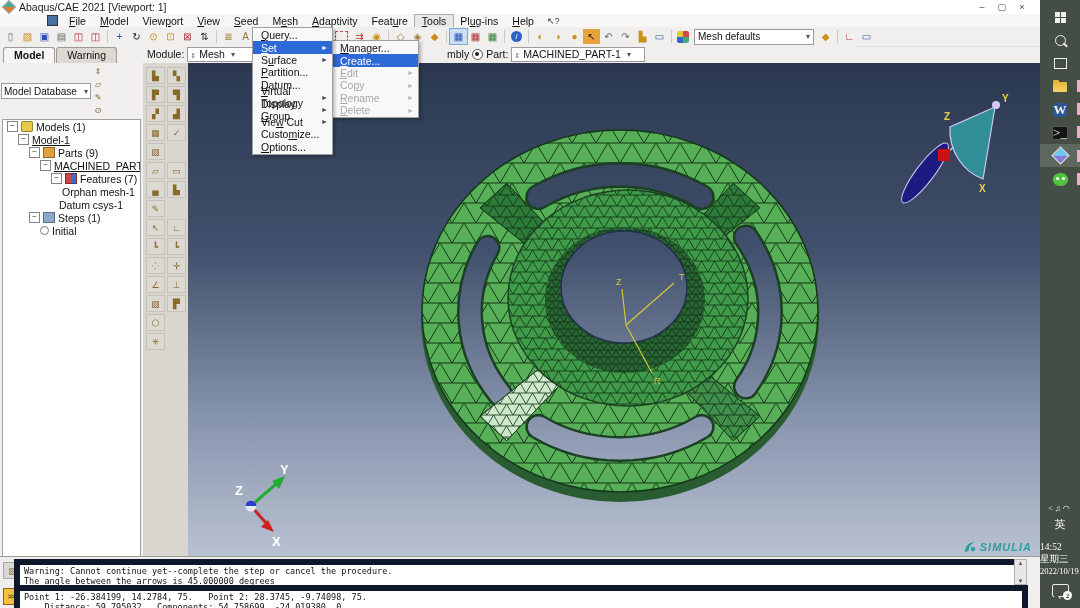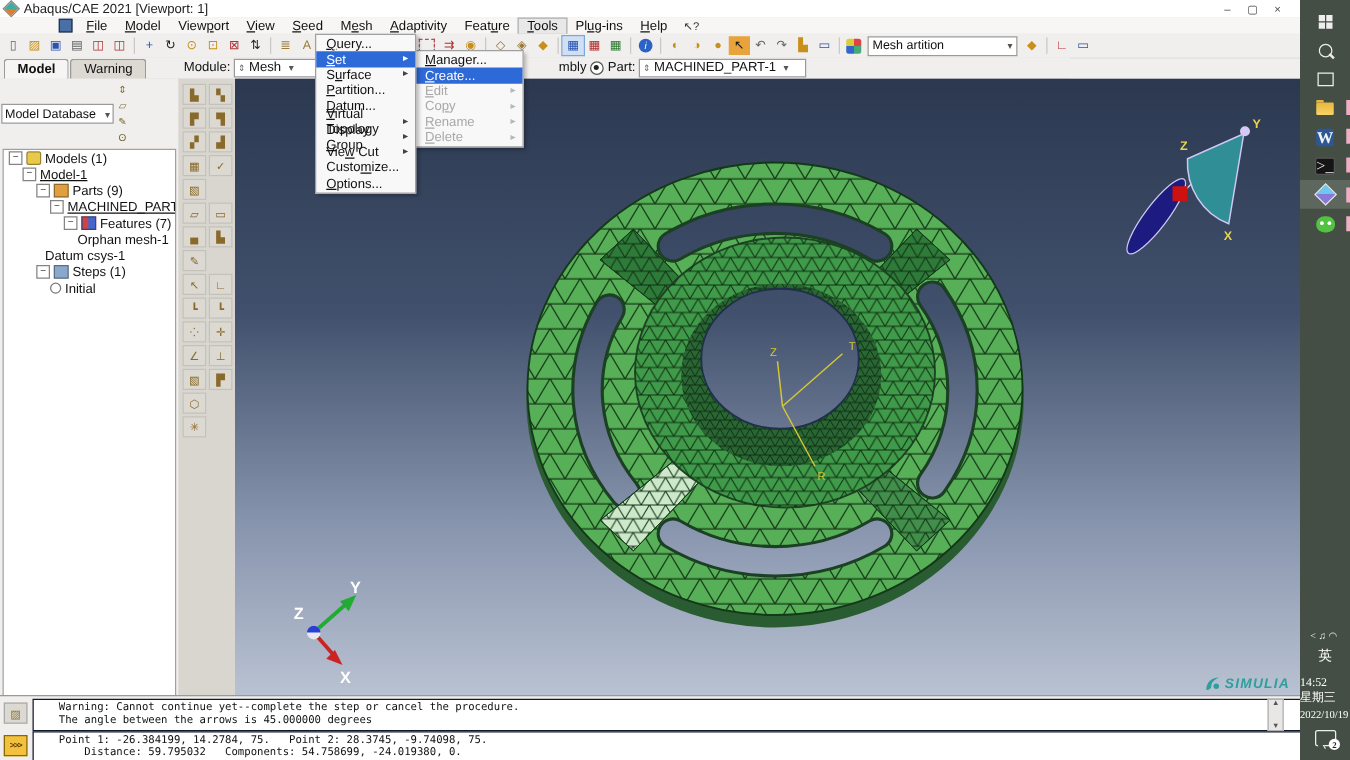--- a/index.html
+++ b/index.html
@@ -90,23 +90,23 @@
            color:#2f9e9e;font-weight:bold;font-size:11px;letter-spacing:1px;font-style:italic;}
   #simulia svg{position:static;margin-right:3px;}
   
   #msgarea{position:absolute;left:0;top:556px;width:1040px;height:52px;background:#f0efee;
            border-top:1px solid #9a9998;}
   .gut{position:absolute;left:3px;width:17px;height:15px;display:flex;align-items:center;
        justify-content:center;font-size:9px;}
   #gut-msg{top:5px;background:#dcd9d2;border:1px solid #aaa;color:#8a7a3a;}
   #gut-cli{top:31px;background:#f2c23e;border:1px solid #8a6a00;color:#5a3a00;
            font-weight:bold;font-size:7px;letter-spacing:-1px;}
-  .msgbox{position:absolute;left:26px;background:#fff;border:1px solid #0f172a;
+  .msgbox{position:absolute;left:14px;background:#fff;border:6px solid #0f172a;
           font-family:"DejaVu Sans Mono",monospace;font-size:8.5px;line-height:10px;
-          padding:1px 20px;white-space:pre;overflow:hidden;}
+          padding:1px 4px;white-space:pre;overflow:hidden;}
   #wbox{top:2px;width:986px;height:22px;}
   #pbox{top:28px;width:994px;height:21px;}
   #sbar{position:absolute;left:1014px;top:2px;width:11px;height:24px;background:#e8e7e5;
         border:1px solid #b0afad;font-size:6px;color:#555;display:flex;flex-direction:column;
         justify-content:space-between;align-items:center;}
   
   .popup{position:absolute;background:#f8f8f8;border:1px solid #a0a0a0;
          box-shadow:2px 2px 3px rgba(0,0,0,.25);z-index:50;padding:1px 0;font-size:10.5px;}
   #tools-menu{left:252px;top:27px;width:79px;}
   #set-menu{left:331px;top:40px;width:86px;}
@@ -221,21 +221,21 @@
         <span class="tb c-amber">◑</span>
         <span class="tb c-amber">●</span>
         <span class="tb probebox">↖</span>
         <span class="tb c-gray">↶</span>
         <span class="tb c-gray">↷</span>
         <span class="tb c-amber">▙</span>
         <span class="tb c-blue">▭</span>
         <span class="tbsep"></span>
         <span class="tb palette"></span>
         <span class="tbcombo">
-          <span>Mesh artition</span>
+          <span>Mesh defaults</span>
           <span class="arr">▾</span>
         </span>
         <span class="tb c-amber">◆</span>
         <span class="tbsep"></span>
         <span class="tb c-red">∟</span>
         <span class="tb c-blue">▭</span>
       </span>
   </div>
 
   <div id="ctxbar">
@@ -294,21 +294,21 @@
           <span class="tlabel u">MACHINED_PART-1</span>
         </div>
         <div class="trow" style="padding-left: 48px;">
           <span class="exp">−</span>
           <span class="ticon features"></span>
           <span class="tlabel">Features (7)</span>
         </div>
         <div class="trow" style="padding-left: 59px;">
           <span class="tlabel">Orphan mesh-1</span>
         </div>
-        <div class="trow" style="padding-left: 33px;">
+        <div class="trow" style="padding-left: 56px;">
           <span class="tlabel">Datum csys-1</span>
         </div>
         <div class="trow" style="padding-left: 26px;">
           <span class="exp">−</span>
           <span class="ticon steps"></span>
           <span class="tlabel">Steps (1)</span>
         </div>
         <div class="trow" style="padding-left: 37px;">
           <span class="ticon step-initial"></span>
           <span class="tlabel">Initial</span>

